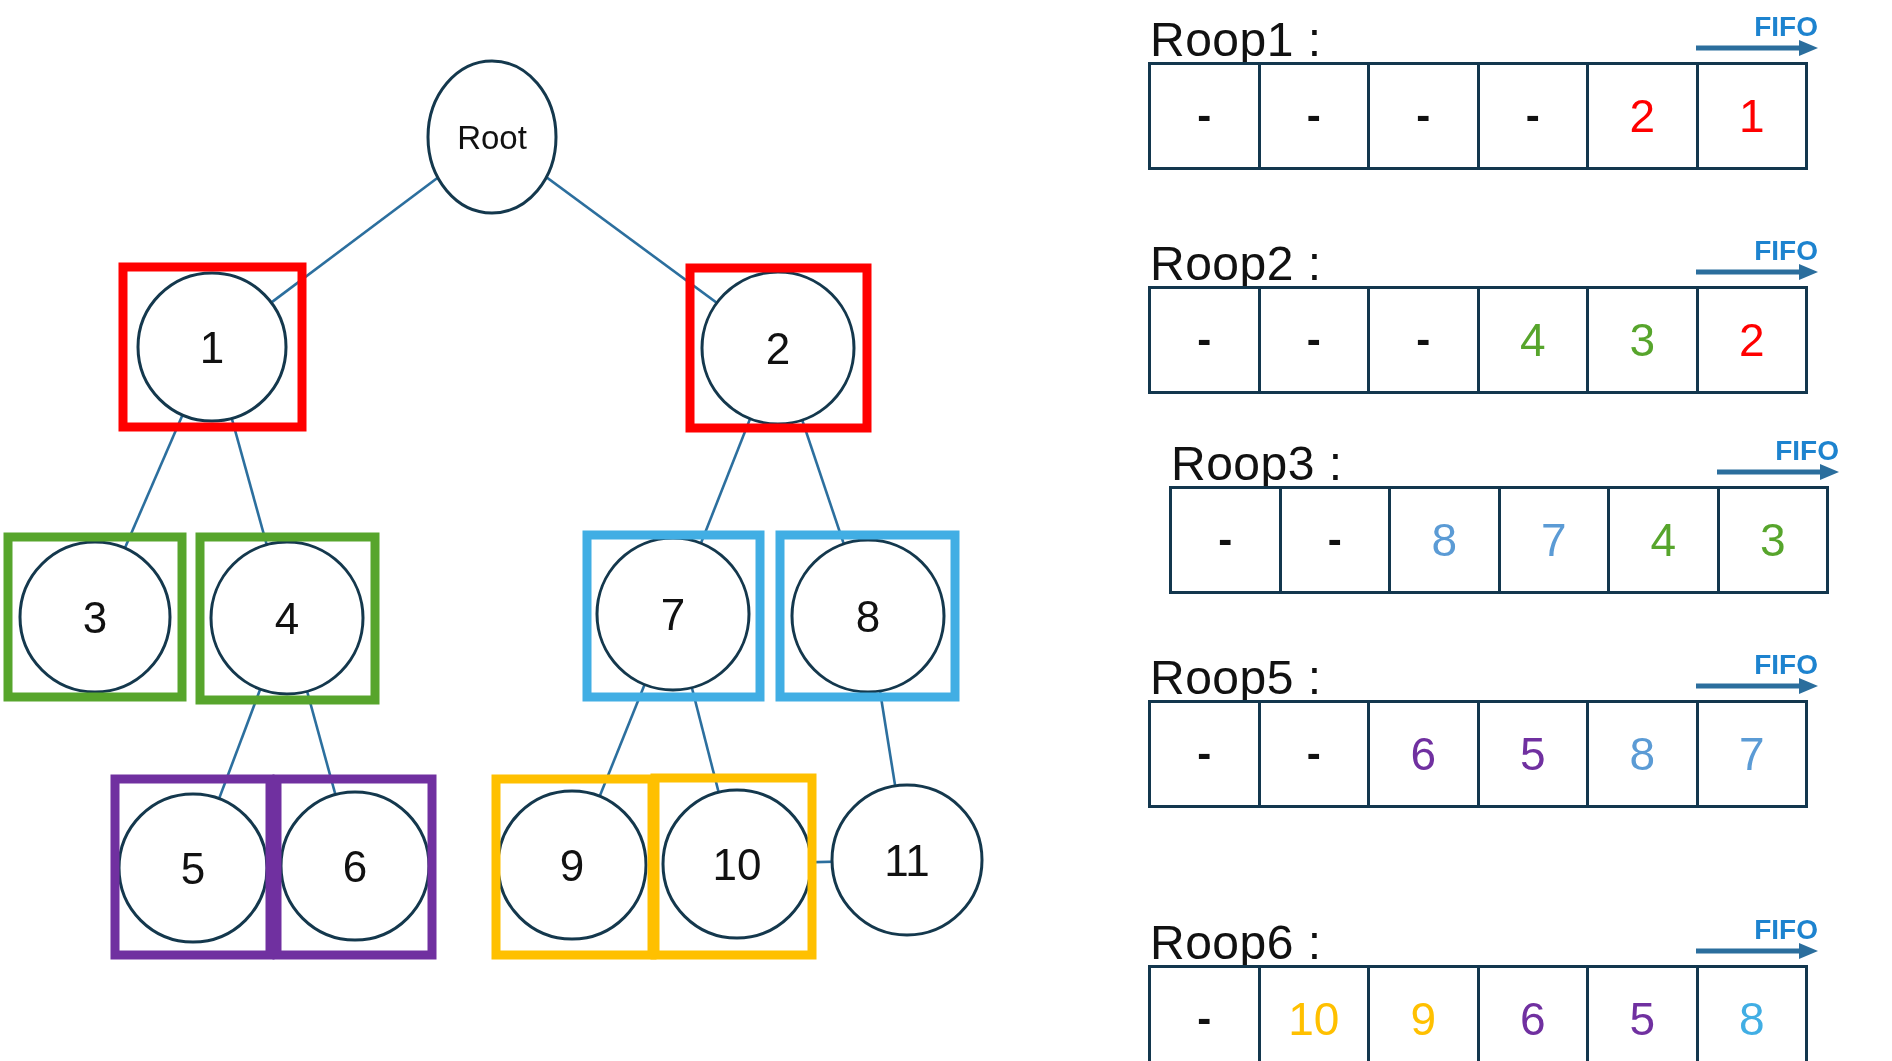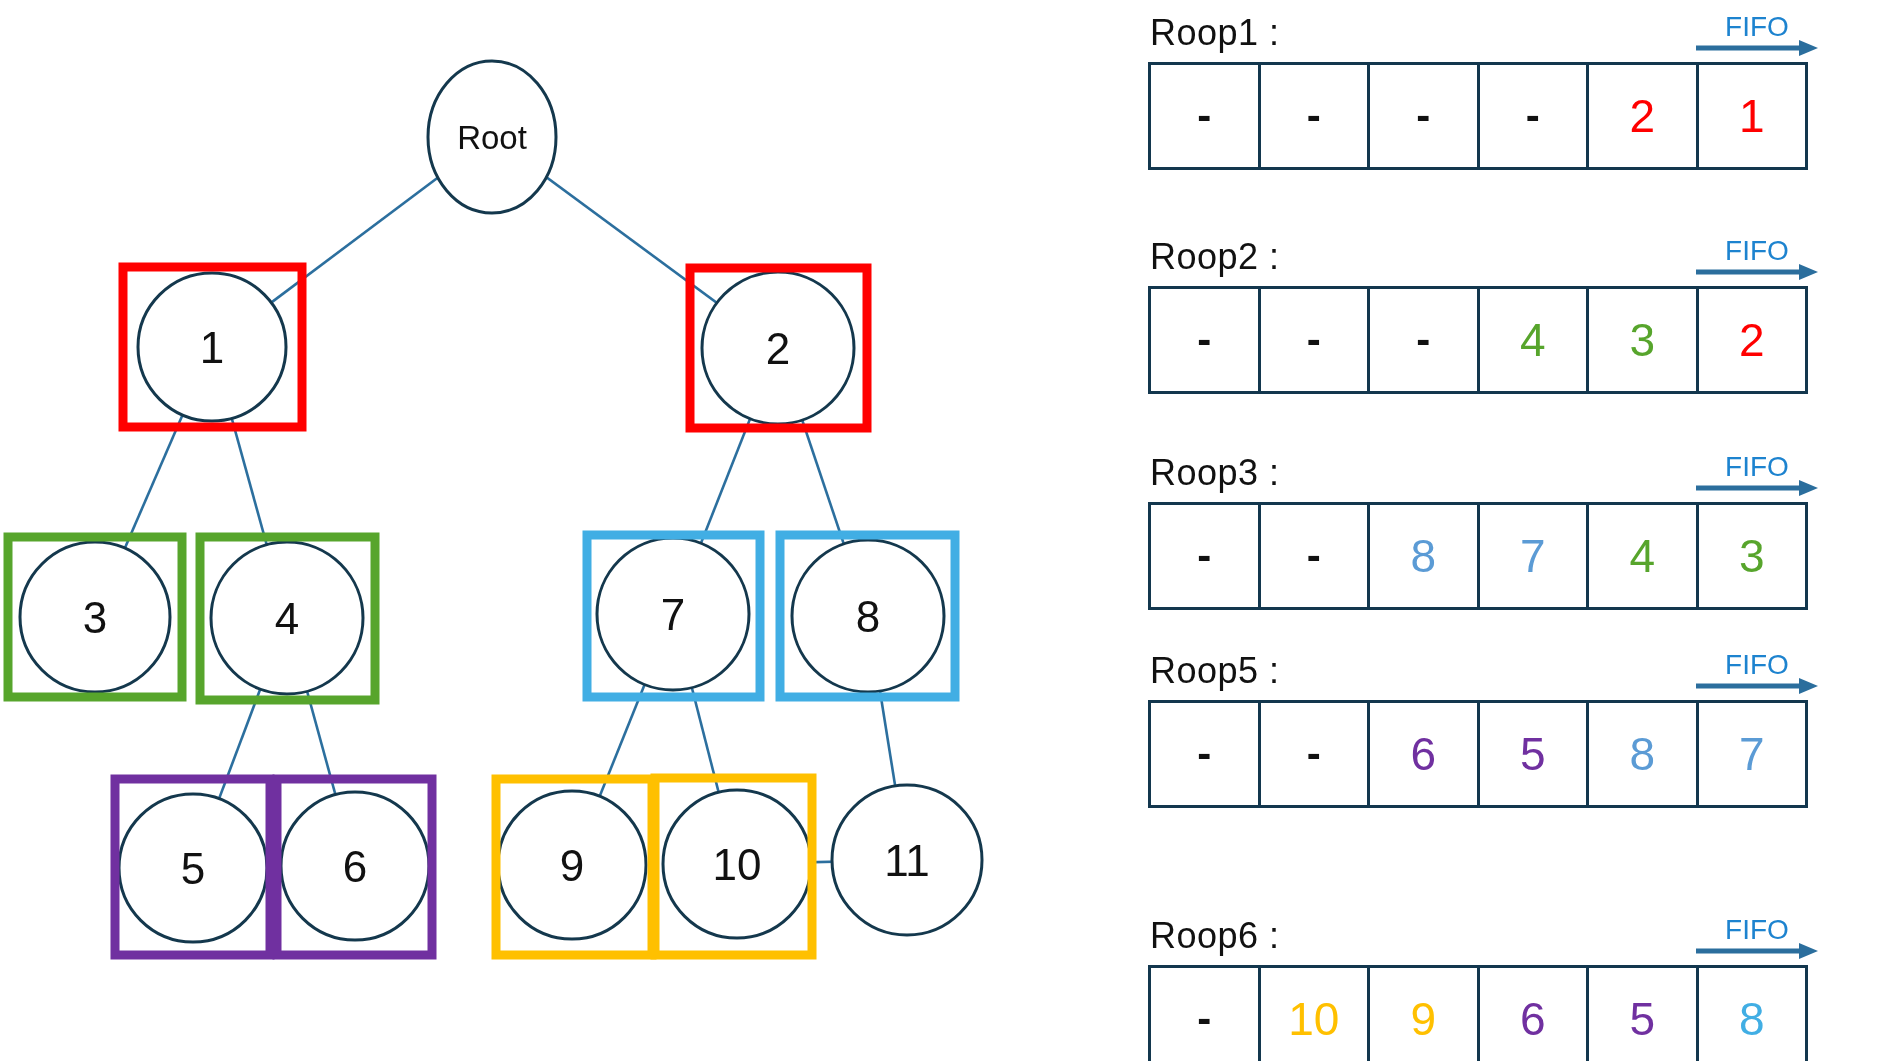--- a/index.html
+++ b/index.html
@@ -19,24 +19,24 @@
     font-size:44px;fill:#111111;
     text-anchor:middle;dominant-baseline:central;
   }
   .node-label.root{font-size:33px;}
   .group-box{fill:none;stroke-width:9;}
   
   #queues{position:absolute;left:1148px;top:0;width:700px;height:1061px;}
   .queue{position:absolute;left:0;width:700px;height:176px;}
   .queue-label{
     position:absolute;left:2px;top:12px;
-    font-size:36px;color:#111111;letter-spacing:0.5px;
+    font-size:48px;color:#111111;letter-spacing:0.5px;
     white-space:nowrap;
   }
-  .fifo-wrap{position:absolute;left:548px;top:11px;width:122px;text-align:center;}
+  .fifo-wrap{position:absolute;left:548px;top:11px;width:122px;text-align:right;font-weight:bold;}
   .fifo-label{font-size:28px;color:#1D83CF;}
   .fifo-arrow{position:absolute;left:548px;top:39px;}
   .cells{
     position:absolute;left:0;top:62px;
     width:660px;height:108px;
     display:flex;box-sizing:border-box;
     border:3px solid #13374E;background:#ffffff;
   }
   .cell{
     flex:1 1 0;display:flex;align-items:center;justify-content:center;
@@ -145,21 +145,21 @@
         </svg>
         <div class="cells">
           <div class="cell dash" style="color: rgb(17, 17, 17);">-</div>
           <div class="cell dash" style="color: rgb(17, 17, 17);">-</div>
           <div class="cell dash" style="color: rgb(17, 17, 17);">-</div>
           <div class="cell" style="color: rgb(87, 165, 44);">4</div>
           <div class="cell" style="color: rgb(87, 165, 44);">3</div>
           <div class="cell" style="color: rgb(255, 0, 0);">2</div>
         </div>
       </div>
-      <div class="queue" style="top: 440px;">
+      <div class="queue" style="top: 424px; margin-left: 21px;">
         <div class="queue-label">Roop3 :</div>
         <div class="fifo-wrap"><span class="fifo-label">FIFO</span></div>
         <svg class="fifo-arrow" width="122" height="18" viewBox="0 0 122 18">
           <line x1="0" y1="9" x2="103" y2="9" stroke="#2B6E9D" stroke-width="5"></line>
           <polygon points="103,1 122,9 103,17" fill="#2B6E9D"></polygon>
         </svg>
         <div class="cells">
           <div class="cell dash" style="color: rgb(17, 17, 17);">-</div>
           <div class="cell dash" style="color: rgb(17, 17, 17);">-</div>
           <div class="cell" style="color: rgb(91, 155, 213);">8</div>

